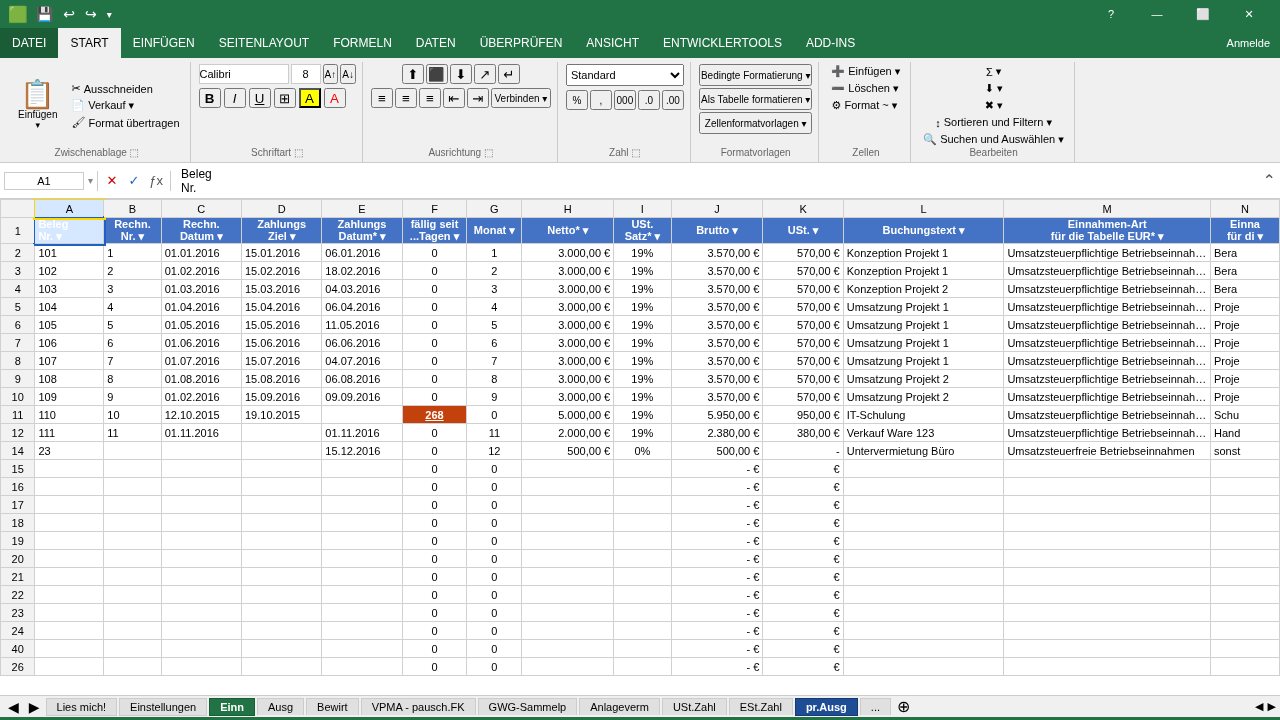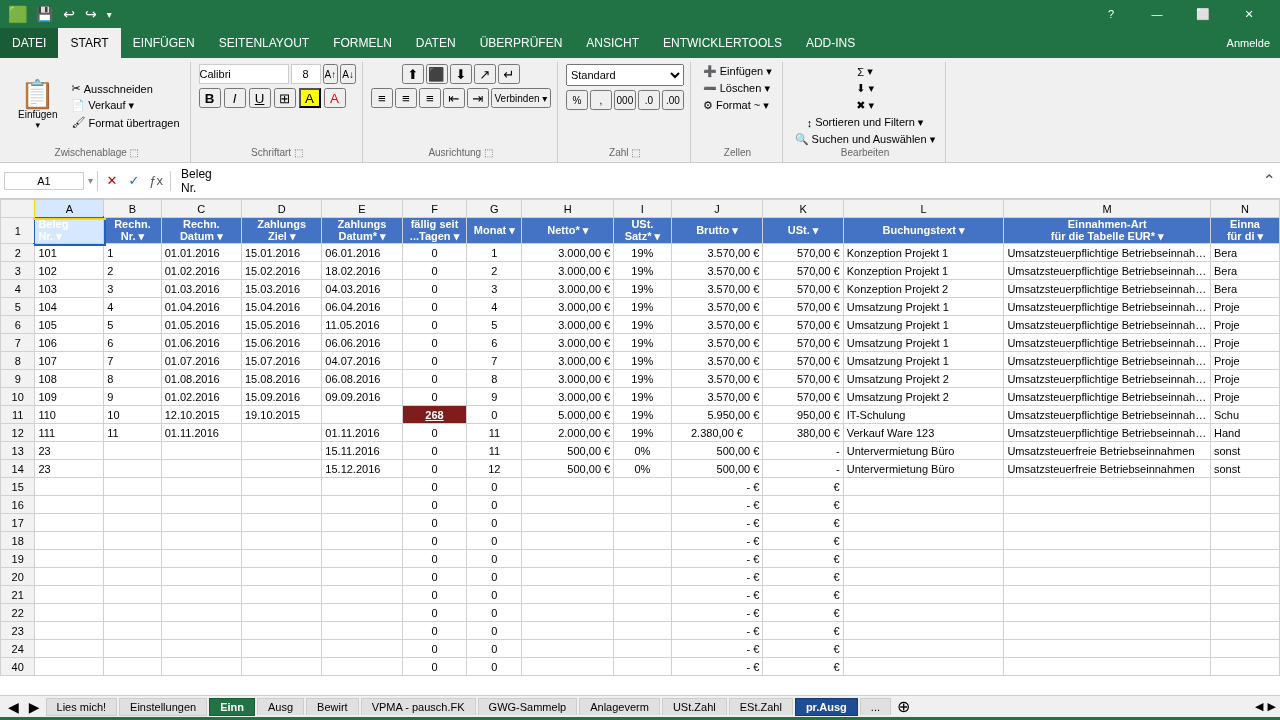--- a/index.html
+++ b/index.html
@@ -177,20 +177,28 @@
           <button style="width:22px; height:20px; font-size:10px;">%</button>
           <button style="width:22px; height:20px; font-size:10px;">,</button>
           <button style="width:22px; height:20px; font-size:10px;">000</button>
           <button style="width:22px; height:20px; font-size:10px;">.0</button>
           <button style="width:22px; height:20px; font-size:10px;">.00</button>
         </div>
       </div>
       <div class="ribbon-group-label">Zahl ⬚</div>
     </div>
 
+    <div class="ribbon-group" style="min-width:120px;">
+      <div class="ribbon-group-content" style="flex-direction:column; gap:2px;">
+        <button style="height:22px; width:100%; font-size:10px;">Bedingte Formatierung ▾</button>
+        <button style="height:22px; width:100%; font-size:10px;">Als Tabelle formatieren ▾</button>
+        <button style="height:22px; width:100%; font-size:10px;">Zellenformatvorlagen ▾</button>
+      </div>
+      <div class="ribbon-group-label">Formatvorlagen</div>
+    </div>
 
     <div class="ribbon-group" style="min-width:90px;">
       <div class="ribbon-group-content" style="flex-direction:column; gap:2px;">
         <div style="display:flex; flex-direction:column; gap:2px;">
           <div class="ribbon-small-btn">
               <span>➕</span>
               <span>Einfügen ▾</span>
             </div>
           <div class="ribbon-small-btn">
               <span>➖</span>
@@ -443,63 +451,46 @@
             <td>Umsatzsteuerpflichtige Betriebseinnahmen</td>
             <td>Proje</td>
           </tr>
           <tr>
             <th class="row-header">11</th>
             <td>110</td>
             <td>10</td>
             <td>12.10.2015</td>
             <td>19.10.2015</td>
             <td></td>
-            <td style="text-align: center; background: #7f1d1d; color: rgb(255, 255, 255); font-weight: bold; text-decoration: underline;">268</td>
+            <td style="text-align: center; background: #c2410c; color: rgb(255, 255, 255); font-weight: bold; text-decoration: underline;">268</td>
             <td style="text-align: center;">0</td>
             <td style="text-align: right;">5.000,00 €</td>
             <td style="text-align: center;">19%</td>
             <td style="text-align: right;">5.950,00 €</td>
             <td style="text-align: right;">950,00 €</td>
             <td>IT-Schulung</td>
             <td>Umsatzsteuerpflichtige Betriebseinnahmen</td>
             <td>Schu</td>
           </tr>
           <tr>
             <th class="row-header">12</th>
             <td>111</td>
             <td>11</td>
             <td>01.11.2016</td>
             <td></td>
             <td>01.11.2016</td>
             <td style="text-align: center;">0</td>
             <td style="text-align: center;">11</td>
             <td style="text-align: right;">2.000,00 €</td>
             <td style="text-align: center;">19%</td>
-            <td style="text-align: center;">2.380,00 €</td>
+            <td style="text-align: right;">2.380,00 €</td>
             <td style="text-align: right;">380,00 €</td>
             <td>Verkauf Ware 123</td>
             <td>Umsatzsteuerpflichtige Betriebseinnahmen</td>
             <td>Hand</td>
-          </tr>
-          <tr>
-            <th class="row-header">13</th>
-            <td>23</td>
-            <td></td>
-            <td></td>
-            <td></td>
-            <td>15.11.2016</td>
-            <td style="text-align: center;">0</td>
-            <td style="text-align: center;">11</td>
-            <td style="text-align: right;">500,00 €</td>
-            <td style="text-align: center;">0%</td>
-            <td style="text-align: right;">500,00 €</td>
-            <td style="text-align: right;">-</td>
-            <td>Untervermietung Büro</td>
-            <td>Umsatzsteuerfreie Betriebseinnahmen</td>
-            <td>sonst</td>
           </tr>
           <tr>
             <th class="row-header">14</th>
             <td>23</td>
             <td></td>
             <td></td>
             <td></td>
             <td>15.12.2016</td>
             <td style="text-align: center;">0</td>
             <td style="text-align: center;">12</td>
@@ -676,20 +667,37 @@
             <td style="text-align: right;"></td>
             <td style="text-align: center;"></td>
             <td style="text-align: right;">- €</td>
             <td style="text-align: right;">€</td>
             <td></td>
             <td></td>
             <td></td>
           </tr>
           <tr>
             <th class="row-header">40</th>
+            <td></td>
+            <td></td>
+            <td></td>
+            <td></td>
+            <td></td>
+            <td style="text-align: center;">0</td>
+            <td style="text-align: center;">0</td>
+            <td style="text-align: right;"></td>
+            <td style="text-align: center;"></td>
+            <td style="text-align: right;">- €</td>
+            <td style="text-align: right;">€</td>
+            <td></td>
+            <td></td>
+            <td></td>
+          </tr>
+          <tr>
+            <th class="row-header">26</th>
             <td></td>
             <td></td>
             <td></td>
             <td></td>
             <td></td>
             <td style="text-align: center;">0</td>
             <td style="text-align: center;">0</td>
             <td style="text-align: right;"></td>
             <td style="text-align: center;"></td>
             <td style="text-align: right;">- €</td>

